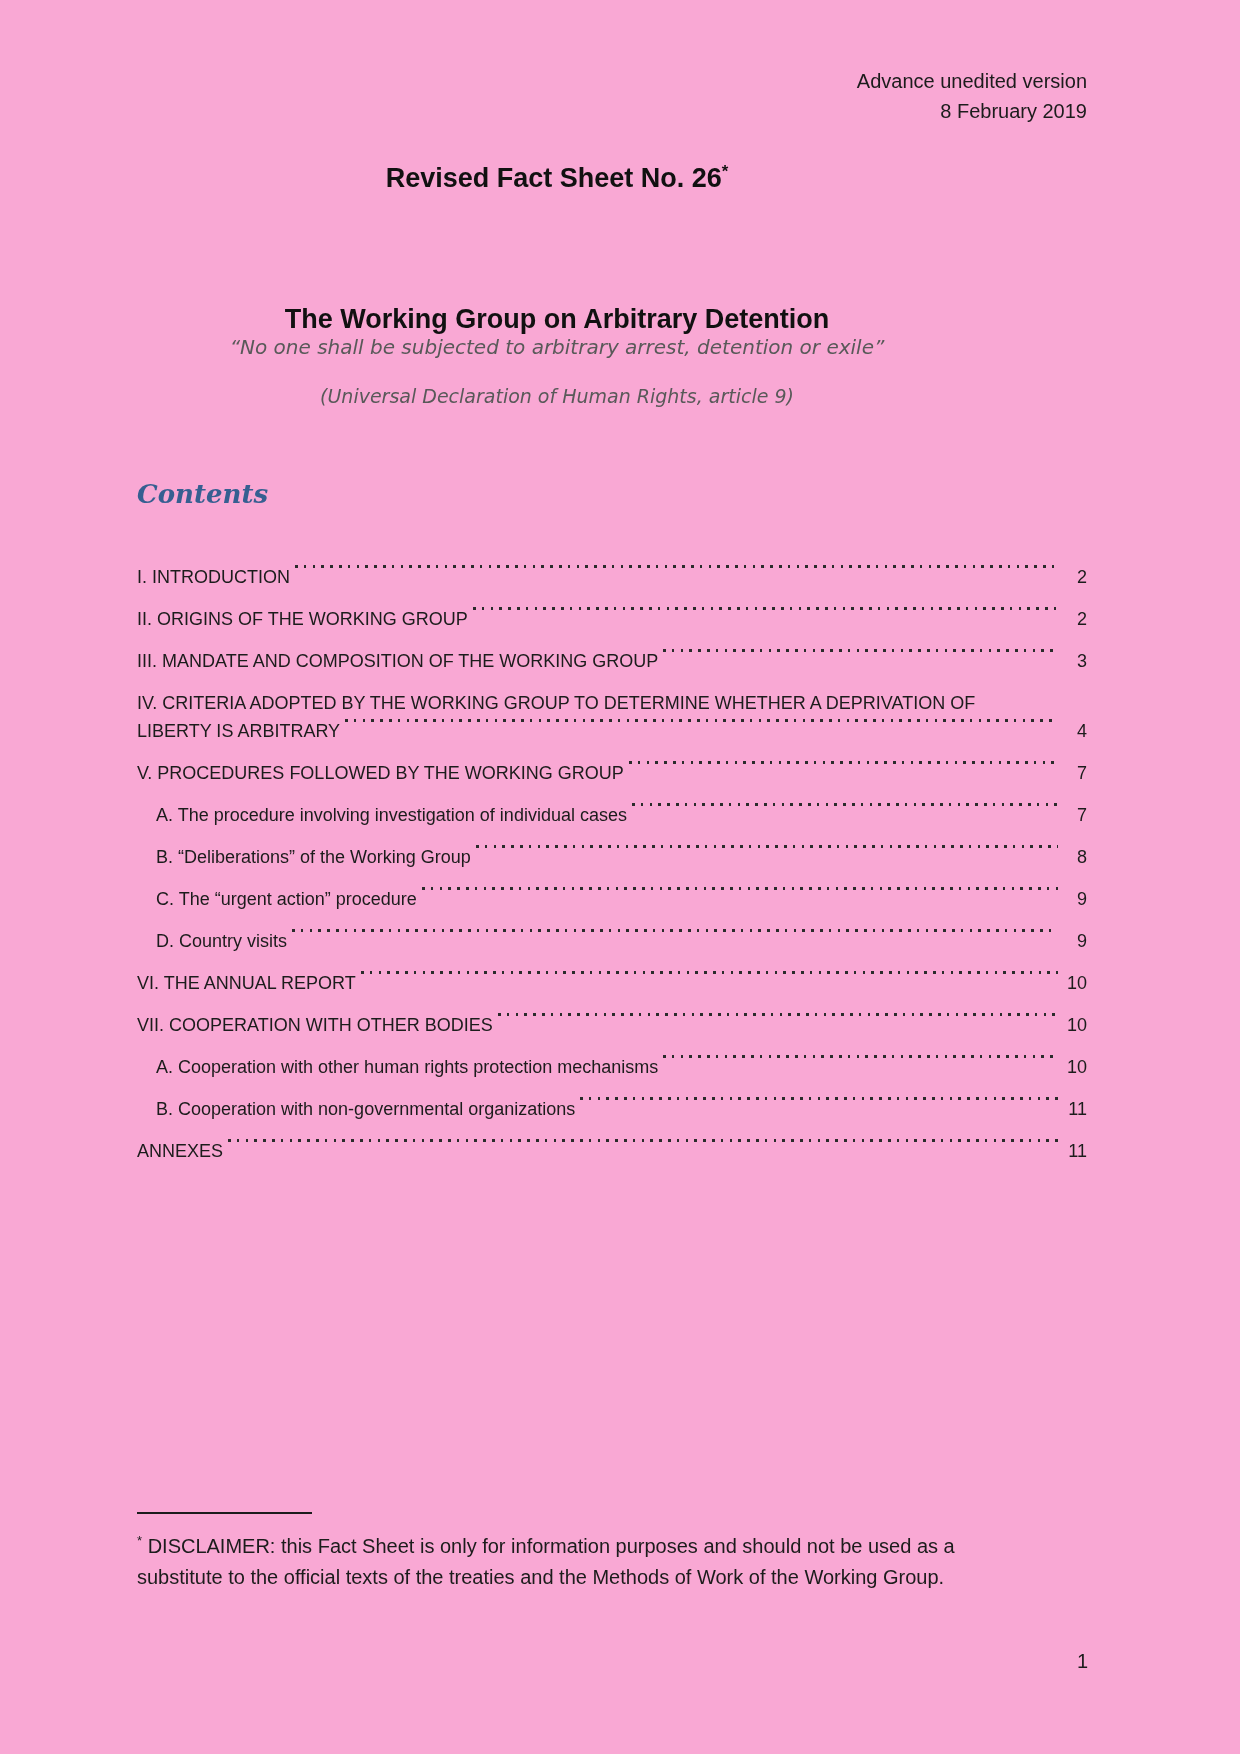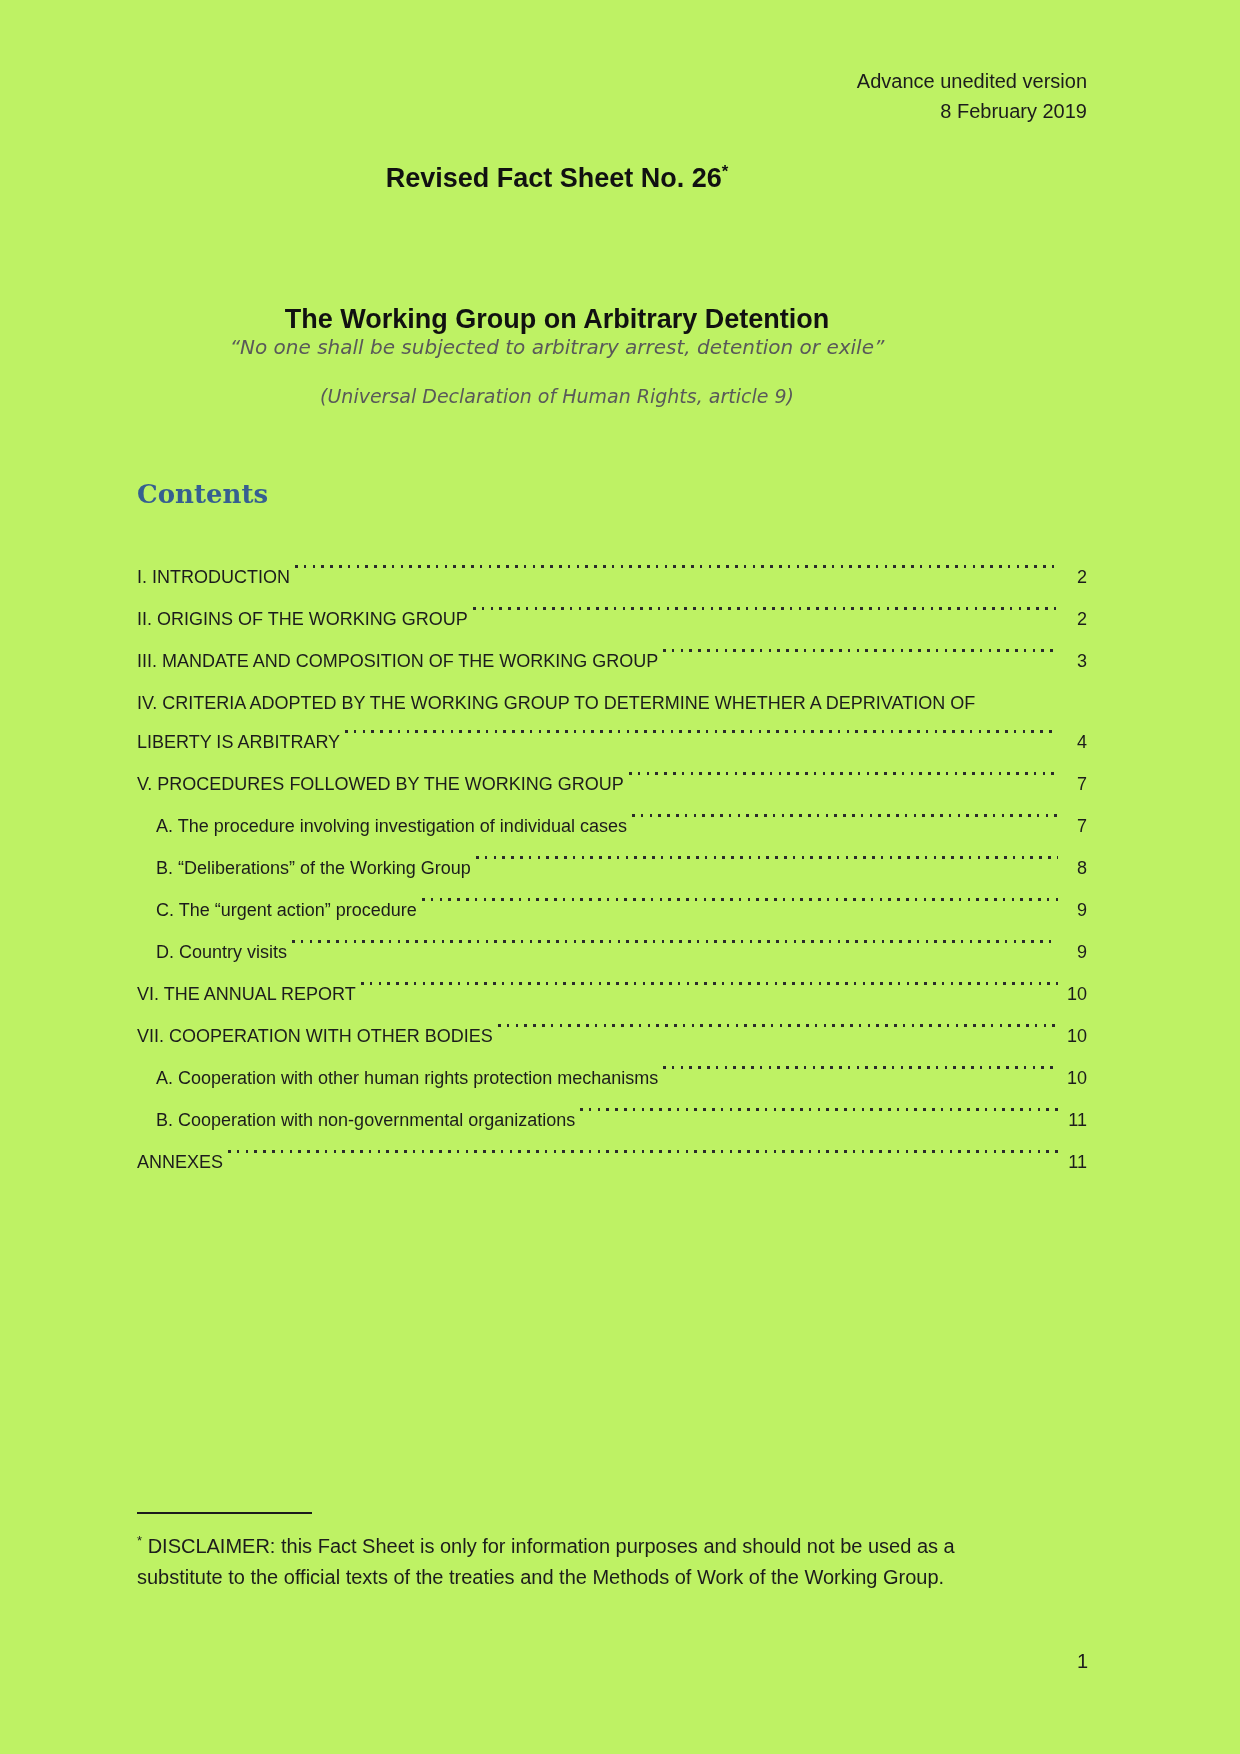--- a/index.html
+++ b/index.html
@@ -2,21 +2,21 @@
 <html><head>
 <meta charset="utf-8">
 <style>
   * { margin: 0; padding: 0; box-sizing: border-box; }
   html, body { background: #ffffff; }
   .page {
     position: relative;
     width: 1240px;
     height: 1754px;
     margin: 0 auto;
-    background: #bef264;
+    background: #f9a8d4;
     font-family: "Liberation Sans", sans-serif;
     color: #1c1c1c;
     overflow: hidden;
   }
   .content { padding: 66px 153px 0 137px; }
 
   .doc-header {
     text-align: right;
     font-size: 20px;
     line-height: 30px;
@@ -54,26 +54,27 @@
     font-style: italic;
     color: #595959;
   }
 
   .contents-heading {
     margin-top: 72px;
     font-family: "DejaVu Serif", serif;
     font-weight: bold;
     font-size: 26px;
     color: #365F91;
+    font-style: italic;
   }
 
   .toc { margin-top: 56px; }
   .toc-entry { margin-bottom: 18px; }
   .toc-entry.level-2 { padding-left: 19px; }
-  .toc-wrap-line { font-size: 18px; line-height: 24px; margin-bottom: 15px; }
+  .toc-wrap-line { font-size: 18px; line-height: 24px; margin-bottom: 4px; }
   .toc-line { display: flex; font-size: 18px; line-height: 24px; }
   .toc-label { flex: 0 1 auto; white-space: pre-wrap; }
   .toc-leader {
     flex: 1 1 auto;
     height: 3px;
     margin: 0 3px 4px 5px;
     background-image: repeating-linear-gradient(to right, #2b2b2b 0 2.6px, transparent 2.6px 8.8px);
   }
   .toc-page { flex: 0 0 auto; min-width: 26px; text-align: right; }
 

